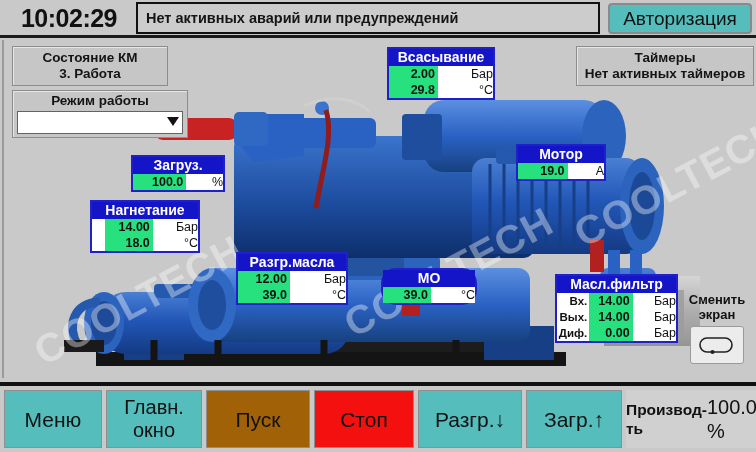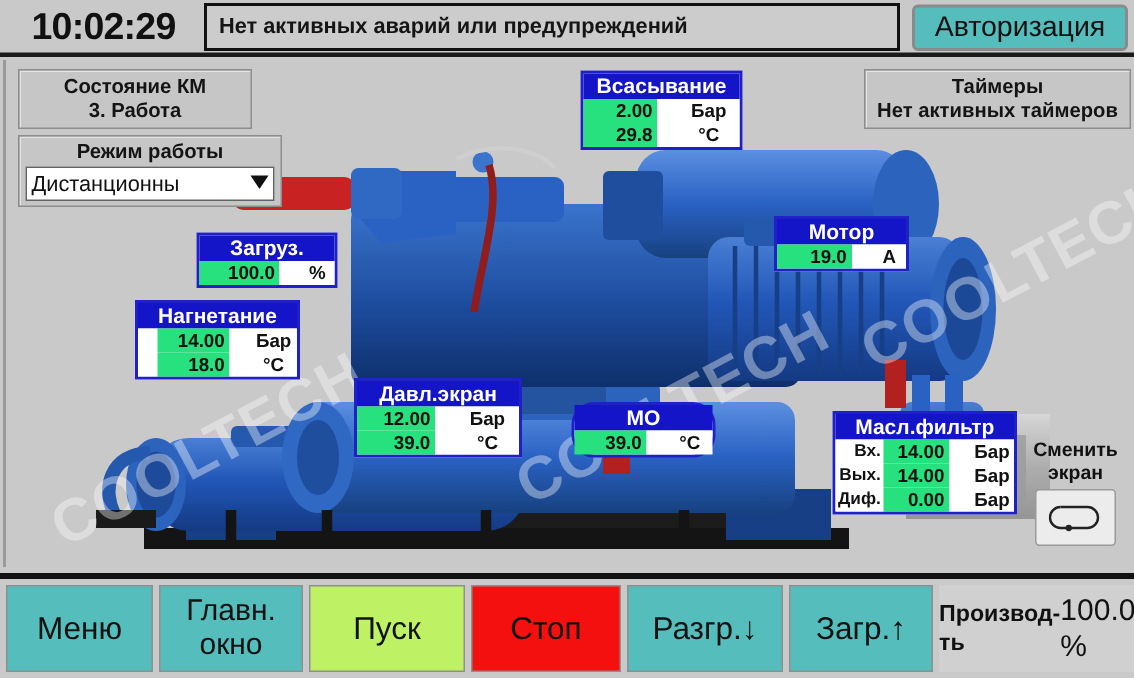--- a/index.html
+++ b/index.html
@@ -45,22 +45,22 @@
 
   
   .tag{position:absolute;border:2px solid #2020c8;box-sizing:border-box;background:#fff;}
   .tag-head{background:#1414c8;color:#fff;font-size:14px;font-weight:bold;text-align:center;
             line-height:17px;height:17px;white-space:nowrap;}
   .tag-row{display:flex;height:16px;align-items:stretch;}
   .tag-lbl{font-size:11.5px;font-weight:bold;color:#111;text-align:right;
            line-height:16px;padding-right:2px;background:#fff;}
   .tag-num{background:#27e07e;color:#111;font-size:12.5px;font-weight:bold;
            text-align:right;padding-right:3px;line-height:16px;}
-  .tag-unit{background:#fff;color:#111;font-size:12.5px;font-weight:bold;
-            text-align:center;padding-left:14px;line-height:16px;}
+  .tag-unit{background:#fff;color:#111;font-size:12.5px;font-weight:normal;
+            text-align:right;padding-left:14px;line-height:16px;}
 
   #t-suction{left:383px;top:47px;width:108px;}
   #t-suction .tag-num{width:55px;} #t-suction .tag-unit{width:49px;}
   #t-load{left:127px;top:155px;width:94px;}
   #t-load .tag-num{width:62px;} #t-load .tag-unit{width:28px;}
   #t-disch{left:86px;top:200px;width:110px;}
   #t-disch .tag-lbl{width:14px;} #t-disch .tag-num{width:54px;} #t-disch .tag-unit{width:38px;}
   #t-motor{left:512px;top:144px;width:90px;}
   #t-motor .tag-num{width:58px;} #t-motor .tag-unit{width:28px;}
   #t-oilp{left:232px;top:252px;width:112px;}
@@ -78,21 +78,21 @@
           justify-content:center;}
 
   
   .bottombar{position:absolute;left:0;top:382px;width:756px;height:70px;background:#c9c9c9;
              border-top:4px solid #111;box-sizing:border-box;display:flex;
              align-items:center;padding:0 4px;gap:4px;}
   .bbtn{flex:0 0 auto;height:58px;border:1px solid #8f8f8f;box-sizing:border-box;
         display:flex;align-items:center;justify-content:center;text-align:center;
         font-size:21px;color:#111;line-height:23px;background:#56bdbd;}
   .bbtn.two-line{font-size:20px;}
-  .bbtn.green{background:#bef264;}
+  .bbtn.green{background:#a16207;}
   .bbtn.red{background:#f51010;}
   #bb-menu{width:98px;} #bb-main{width:96px;} #bb-start{width:104px;}
   #bb-stop{width:100px;} #bb-unload{width:104px;} #bb-load{width:96px;}
   #capacity{flex:1 1 auto;height:58px;background:#d0d0d0;display:flex;flex-direction:row;
             align-items:center;justify-content:center;}
   #capacity .cap-lbl{font-size:15.5px;font-weight:bold;color:#111;line-height:19px;}
   #capacity .cap-val{font-size:20px;color:#111;line-height:24px;}
 </style>
 </head>
 <body>
@@ -200,21 +200,20 @@
     <div class="wm" style="left:560px;top:120px;">COOLTECH</div>
 
     <div class="panel" id="state-panel" style="top:6px;">
       <div class="p-title" style="margin-top:3px;">Состояние КМ</div>
       <div class="p-val">3. Работа</div>
     </div>
 
     <div class="panel" id="mode-panel" style="top:50px;">
       <div class="p-title" style="margin-top:2px;">Режим работы</div>
       <div id="mode-select">
-        <div class="mtext">Дистанционны</div>
         <div class="arrow"></div>
       </div>
     </div>
 
     <div class="panel" id="timers-panel" style="top:6px;">
       <div class="p-title" style="margin-top:3px;">Таймеры</div>
       <div class="p-val">Нет активных таймеров</div>
     </div>
 
     <div class="tag" id="t-suction" style="top:7px;">
@@ -253,21 +252,21 @@
 
     <div class="tag" id="t-motor" style="top:104px;">
       <div class="tag-head">Мотор</div>
       <div class="tag-row">
         <div class="tag-num">19.0</div>
         <div class="tag-unit">A</div>
       </div>
     </div>
 
     <div class="tag" id="t-oilp" style="top:212px;">
-      <div class="tag-head">Давл.экран</div>
+      <div class="tag-head">Разгр.масла</div>
       <div class="tag-row">
         <div class="tag-num">12.00</div>
         <div class="tag-unit">Бар</div>
       </div>
       <div class="tag-row">
         <div class="tag-num">39.0</div>
         <div class="tag-unit">°C</div>
       </div>
     </div>
 

